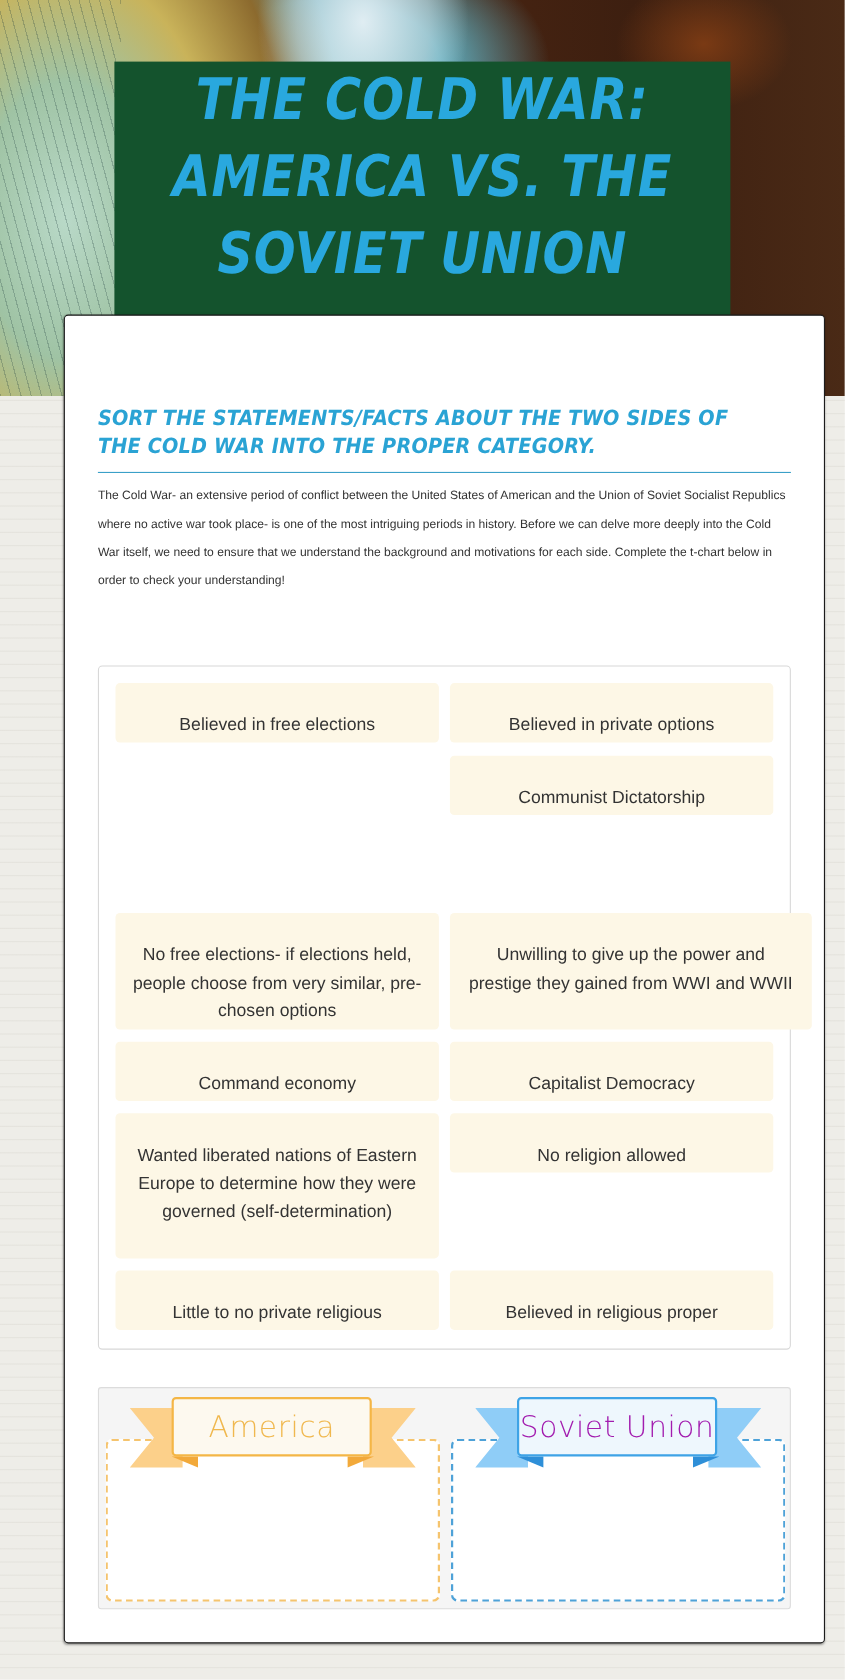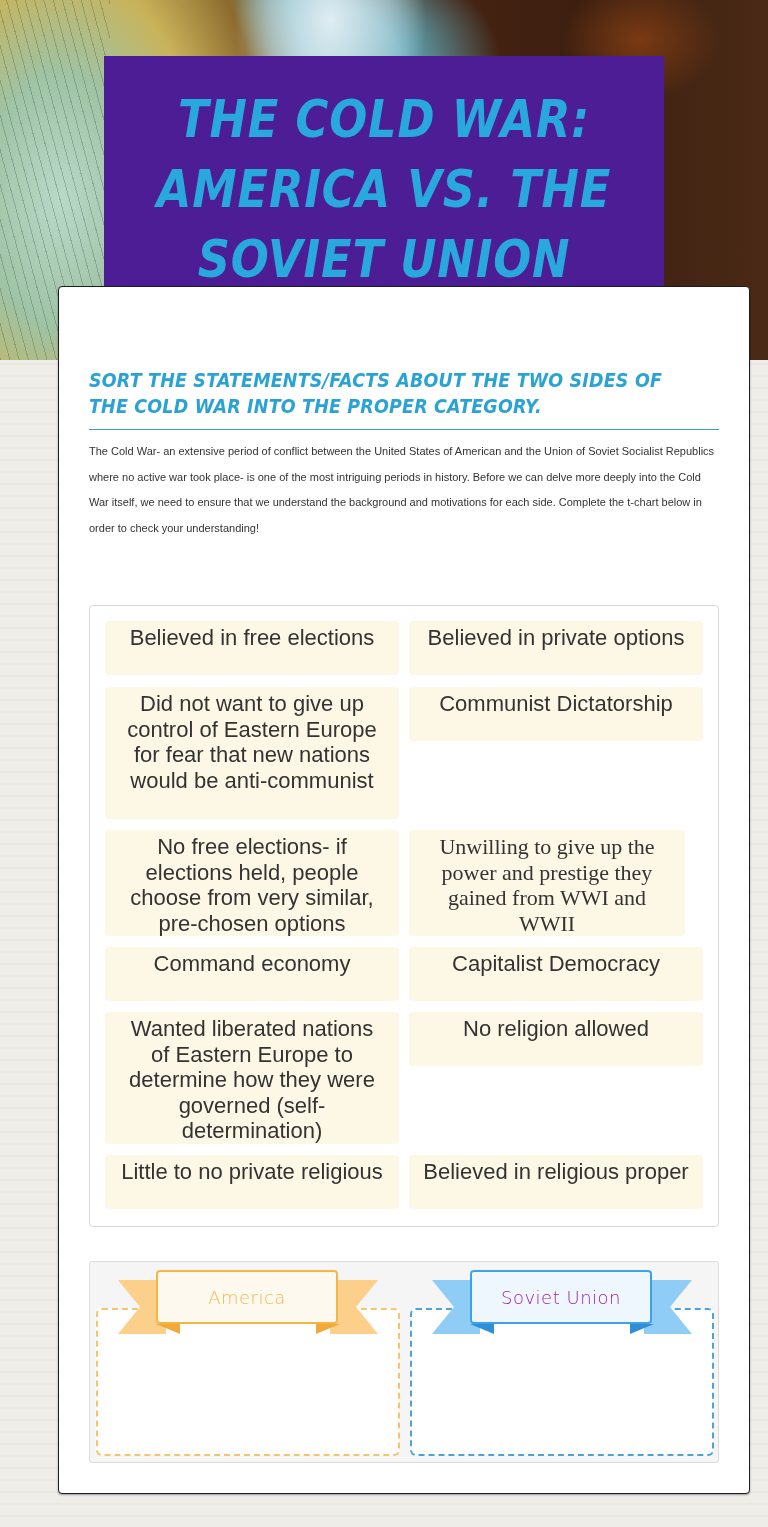--- a/index.html
+++ b/index.html
@@ -20,23 +20,22 @@
       radial-gradient(ellipse 200px 120px at 300px 60px, #7cc9d6 0%, #5fb0c2 50%, rgba(0,0,0,0) 100%),
       radial-gradient(ellipse 80px 60px at 640px 40px, #7a3a14 0%, rgba(0,0,0,0) 100%),
       linear-gradient(90deg, #5b3a22 0%, #4a2512 50%, #3d1f10 75%, #4a2a16 100%);
   }
   .hero-lines {
     position: absolute; left: 0; top: 0; width: 110px; height: 360px;
     background: repeating-linear-gradient(75deg, rgba(30,60,60,0.25) 0 1px, rgba(0,0,0,0) 1px 9px);
   }
   .title-box {
     position: absolute; left: 104px; top: 56px; width: 560px; height: 240px;
-    background: #4c1d95;
+    background: #14532d;
     display: flex; align-items: flex-start; justify-content: center;
-    padding-top: 28px;
   }
   .title-text {
     color: #29a8de;
     font-family: "DejaVu Sans", sans-serif;
     font-weight: bold;
     font-size: 52px;
     line-height: 70px;
     text-align: center;
     text-transform: uppercase;
     letter-spacing: 1px;
@@ -78,23 +77,23 @@
   .tile-pool {
     position: absolute; left: 30px; top: 318px; width: 630px; height: 622px;
     border: 1px solid #d8d8d8; border-radius: 4px; background: #fff;
   }
   .tile {
     position: absolute;
     background: #fdf7e6;
     border-radius: 4px;
     color: #333333;
     font-family: "Liberation Sans", sans-serif;
-    font-size: 22px; line-height: 25.6px;
+    font-size: 16px; line-height: 25.6px;
     text-align: center;
-    padding: 4px 14px;
+    padding: 26px 14px;
     cursor: grab;
   }
   .drop-area {
     position: absolute; left: 30px; top: 974px; width: 630px; height: 202px;
     background: #f5f5f5; border: 1px solid #dcdcdc; border-radius: 3px;
   }
   .zone {
     position: absolute; top: 46px; width: 304px; height: 148px;
     border: 2px dashed; border-radius: 6px; background: #fff;
   }
@@ -102,21 +101,21 @@
   .zone.soviet { left: 320px; border-color: #4ea2d8; }
   .ribbon {
     position: absolute; top: 8px; width: 260px; height: 66px;
   }
   .ribbon svg { position: absolute; left: 0; top: 0; }
   .ribbon-label {
     position: absolute; left: 38px; top: 0px; width: 182px; height: 54px;
     border: 2px solid; border-radius: 4px;
     display: flex; align-items: center; justify-content: center;
     font-family: "DejaVu Sans", sans-serif;
-    font-size: 18px; font-weight: 300;
+    font-size: 27px; font-weight: 300;
     letter-spacing: 0.5px;
   }
   .ribbon.america { left: 28px; }
   .ribbon.soviet { left: 342px; }
   .ribbon.america .ribbon-label { background: #fdf9ef; border-color: #f4b646; color: #f0b84e; }
   .ribbon.soviet .ribbon-label { background: #eef7fd; border-color: #3ea3e6; color: #a21caf; }
 </style>
 </head>
 <body>
 
@@ -131,25 +130,24 @@
 <div class="card">
   <div class="section-heading">Sort the statements/facts about the two sides of the Cold War into the proper category.</div>
   <div class="heading-rule"></div>
   <div class="intro">The Cold War- an extensive period of conflict between the United States of American and the Union of Soviet Socialist Republics where no active war took place- is one of the most intriguing periods in history. Before we can delve more deeply into the Cold War itself, we need to ensure that we understand the background and motivations for each side. Complete the t-chart below in order to check your understanding!</div>
 
   <div class="tile-pool">
 
     <div class="tile" style="left:15px; top:15px; width:294px; height:54px;"><span>Believed in free elections</span></div>
     <div class="tile" style="left:319px; top:15px; width:294px; height:54px;"><span>Believed in private options</span></div>
 
-    <div class="tile" style="left:15px; top:81px; width:294px; height:132px;"><span>Did not want to give up control of Eastern Europe for fear that new nations would be anti-communist</span></div>
     <div class="tile" style="left:319px; top:81px; width:294px; height:54px;"><span>Communist Dictatorship</span></div>
 
     <div class="tile" style="left:15px; top:224px; width:294px; height:106px;"><span>No free elections- if elections held, people choose from very similar, pre-chosen options</span></div>
-    <div class="tile" style="left:319px; top:224px; width:276px; height:106px;font-family:Liberation Serif, serif;"><span>Unwilling to give up the power and prestige they gained from WWI and WWII</span></div>
+    <div class="tile" style="left:319px; top:224px; width:329px; height:106px;"><span>Unwilling to give up the power and prestige they gained from WWI and WWII</span></div>
 
     <div class="tile" style="left:15px; top:341px; width:294px; height:54px;"><span>Command economy</span></div>
     <div class="tile" style="left:319px; top:341px; width:294px; height:54px;"><span>Capitalist Democracy</span></div>
 
     <div class="tile" style="left:15px; top:406px; width:294px; height:132px;"><span>Wanted liberated nations of Eastern Europe to determine how they were governed (self-determination)</span></div>
     <div class="tile" style="left:319px; top:406px; width:294px; height:54px;"><span>No religion allowed</span></div>
 
     <div class="tile" style="left:15px; top:549px; width:294px; height:54px;"><span>Little to no private religious</span></div>
     <div class="tile" style="left:319px; top:549px; width:294px; height:54px;"><span>Believed in religious proper</span></div>
   </div>

